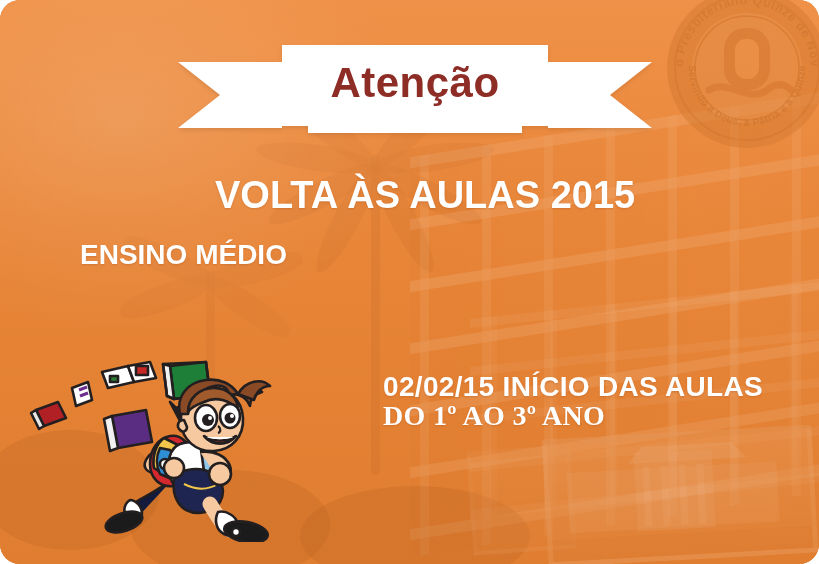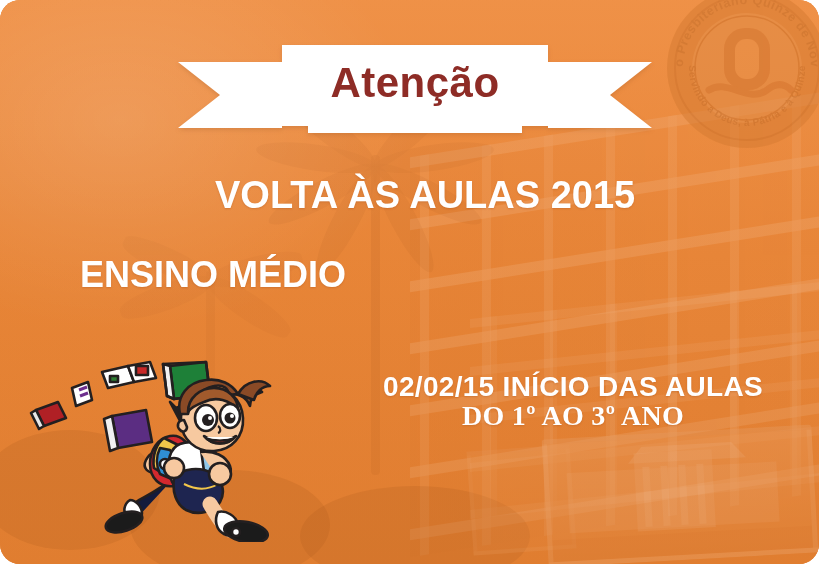--- a/index.html
+++ b/index.html
@@ -90,22 +90,22 @@
         filter:drop-shadow(0 2px 2px rgba(120,60,20,.18));}
   #ribbon-text{position:absolute;left:0;top:0;width:474px;height:86px;
         display:flex;align-items:center;justify-content:center;
         font-size:42px;font-weight:bold;color:#8E2C26;letter-spacing:.5px;
         line-height:1;}
 
   
   .hl{position:absolute;color:#ffffff;font-weight:bold;line-height:1.05;
       text-shadow:0 1px 2px rgba(150,70,20,.28);white-space:nowrap;}
   #t-volta{left:215px;top:160px;font-size:38px;letter-spacing:0px;margin-top:16px;}
-  #t-ensino{left:80px;top:256px;font-size:36px;letter-spacing:0px;}
-  #t-date{right:56px;top:372px;font-size:28px;text-align:center;
+  #t-ensino{left:80px;top:240px;font-size:28px;letter-spacing:0px;}
+  #t-date{right:56px;top:372px;font-size:28px;text-align:left;
           letter-spacing:.3px;}
   #t-date .l2{display:block;font-family:Liberation Serif, serif;}
 
   
   #art{position:absolute;left:24px;top:352px;width:290px;height:190px;}
   #art svg{width:100%;height:100%;display:block;}
 </style>
 </head>
 <body>
 

